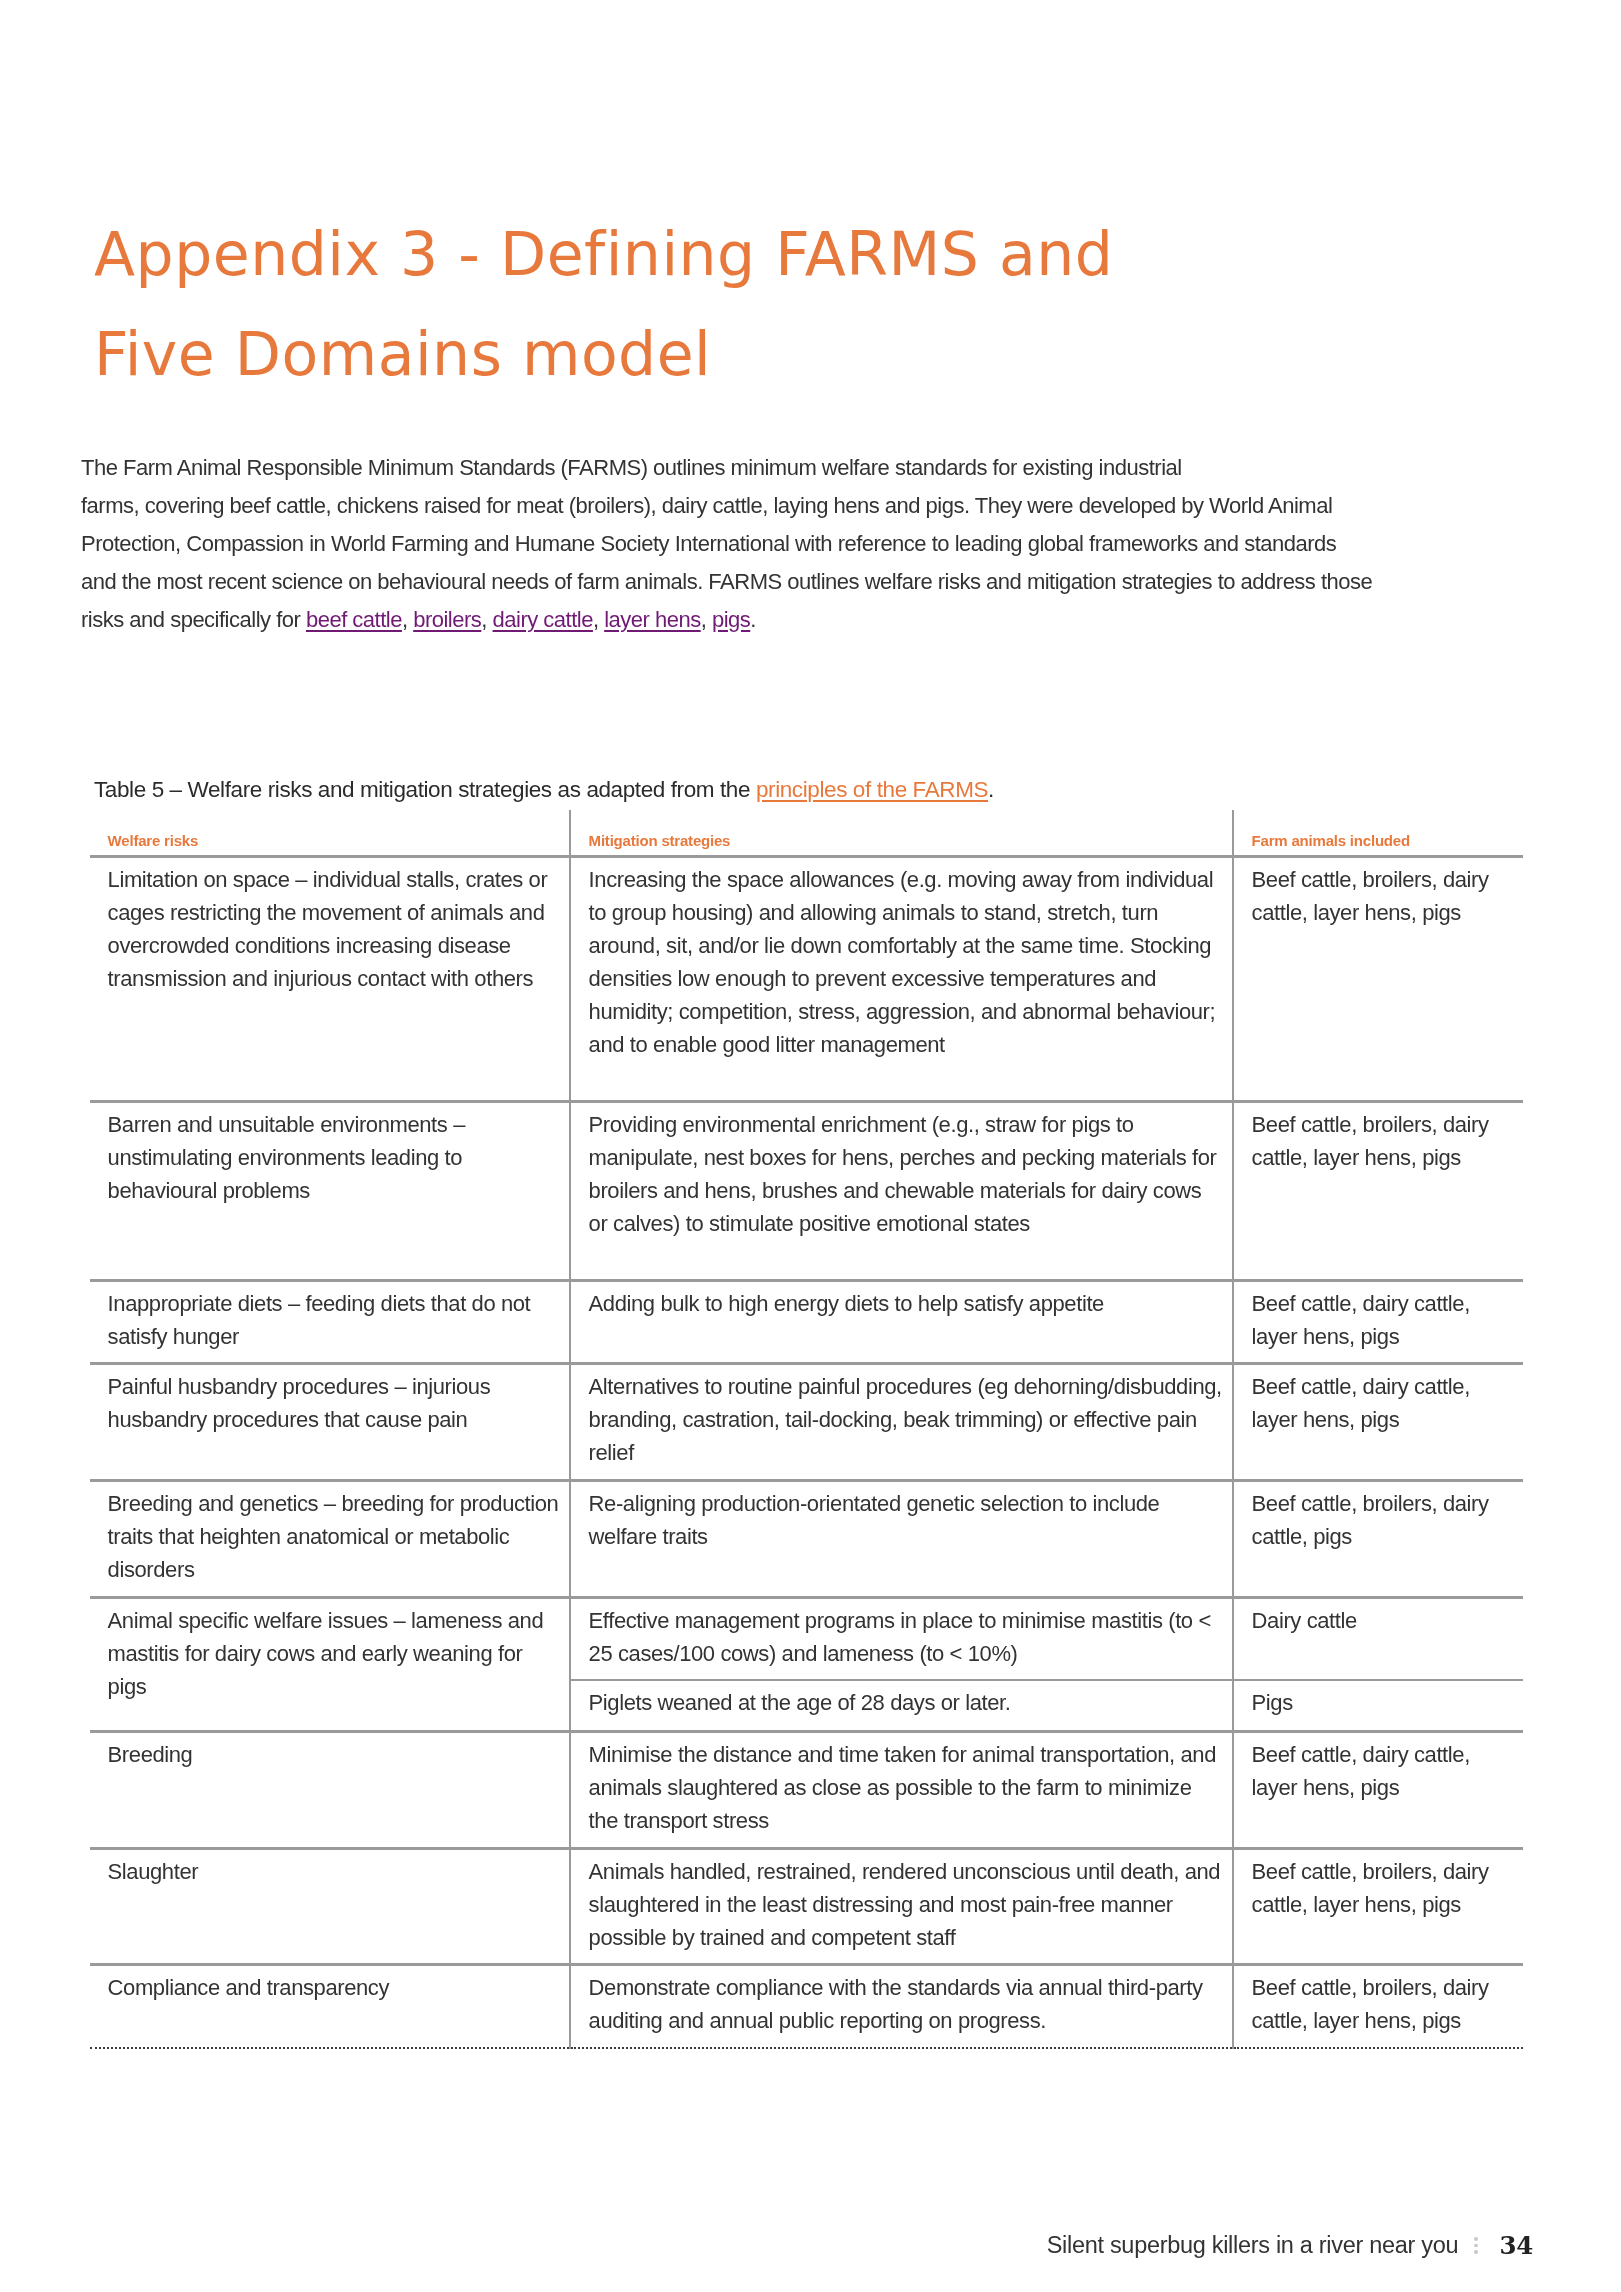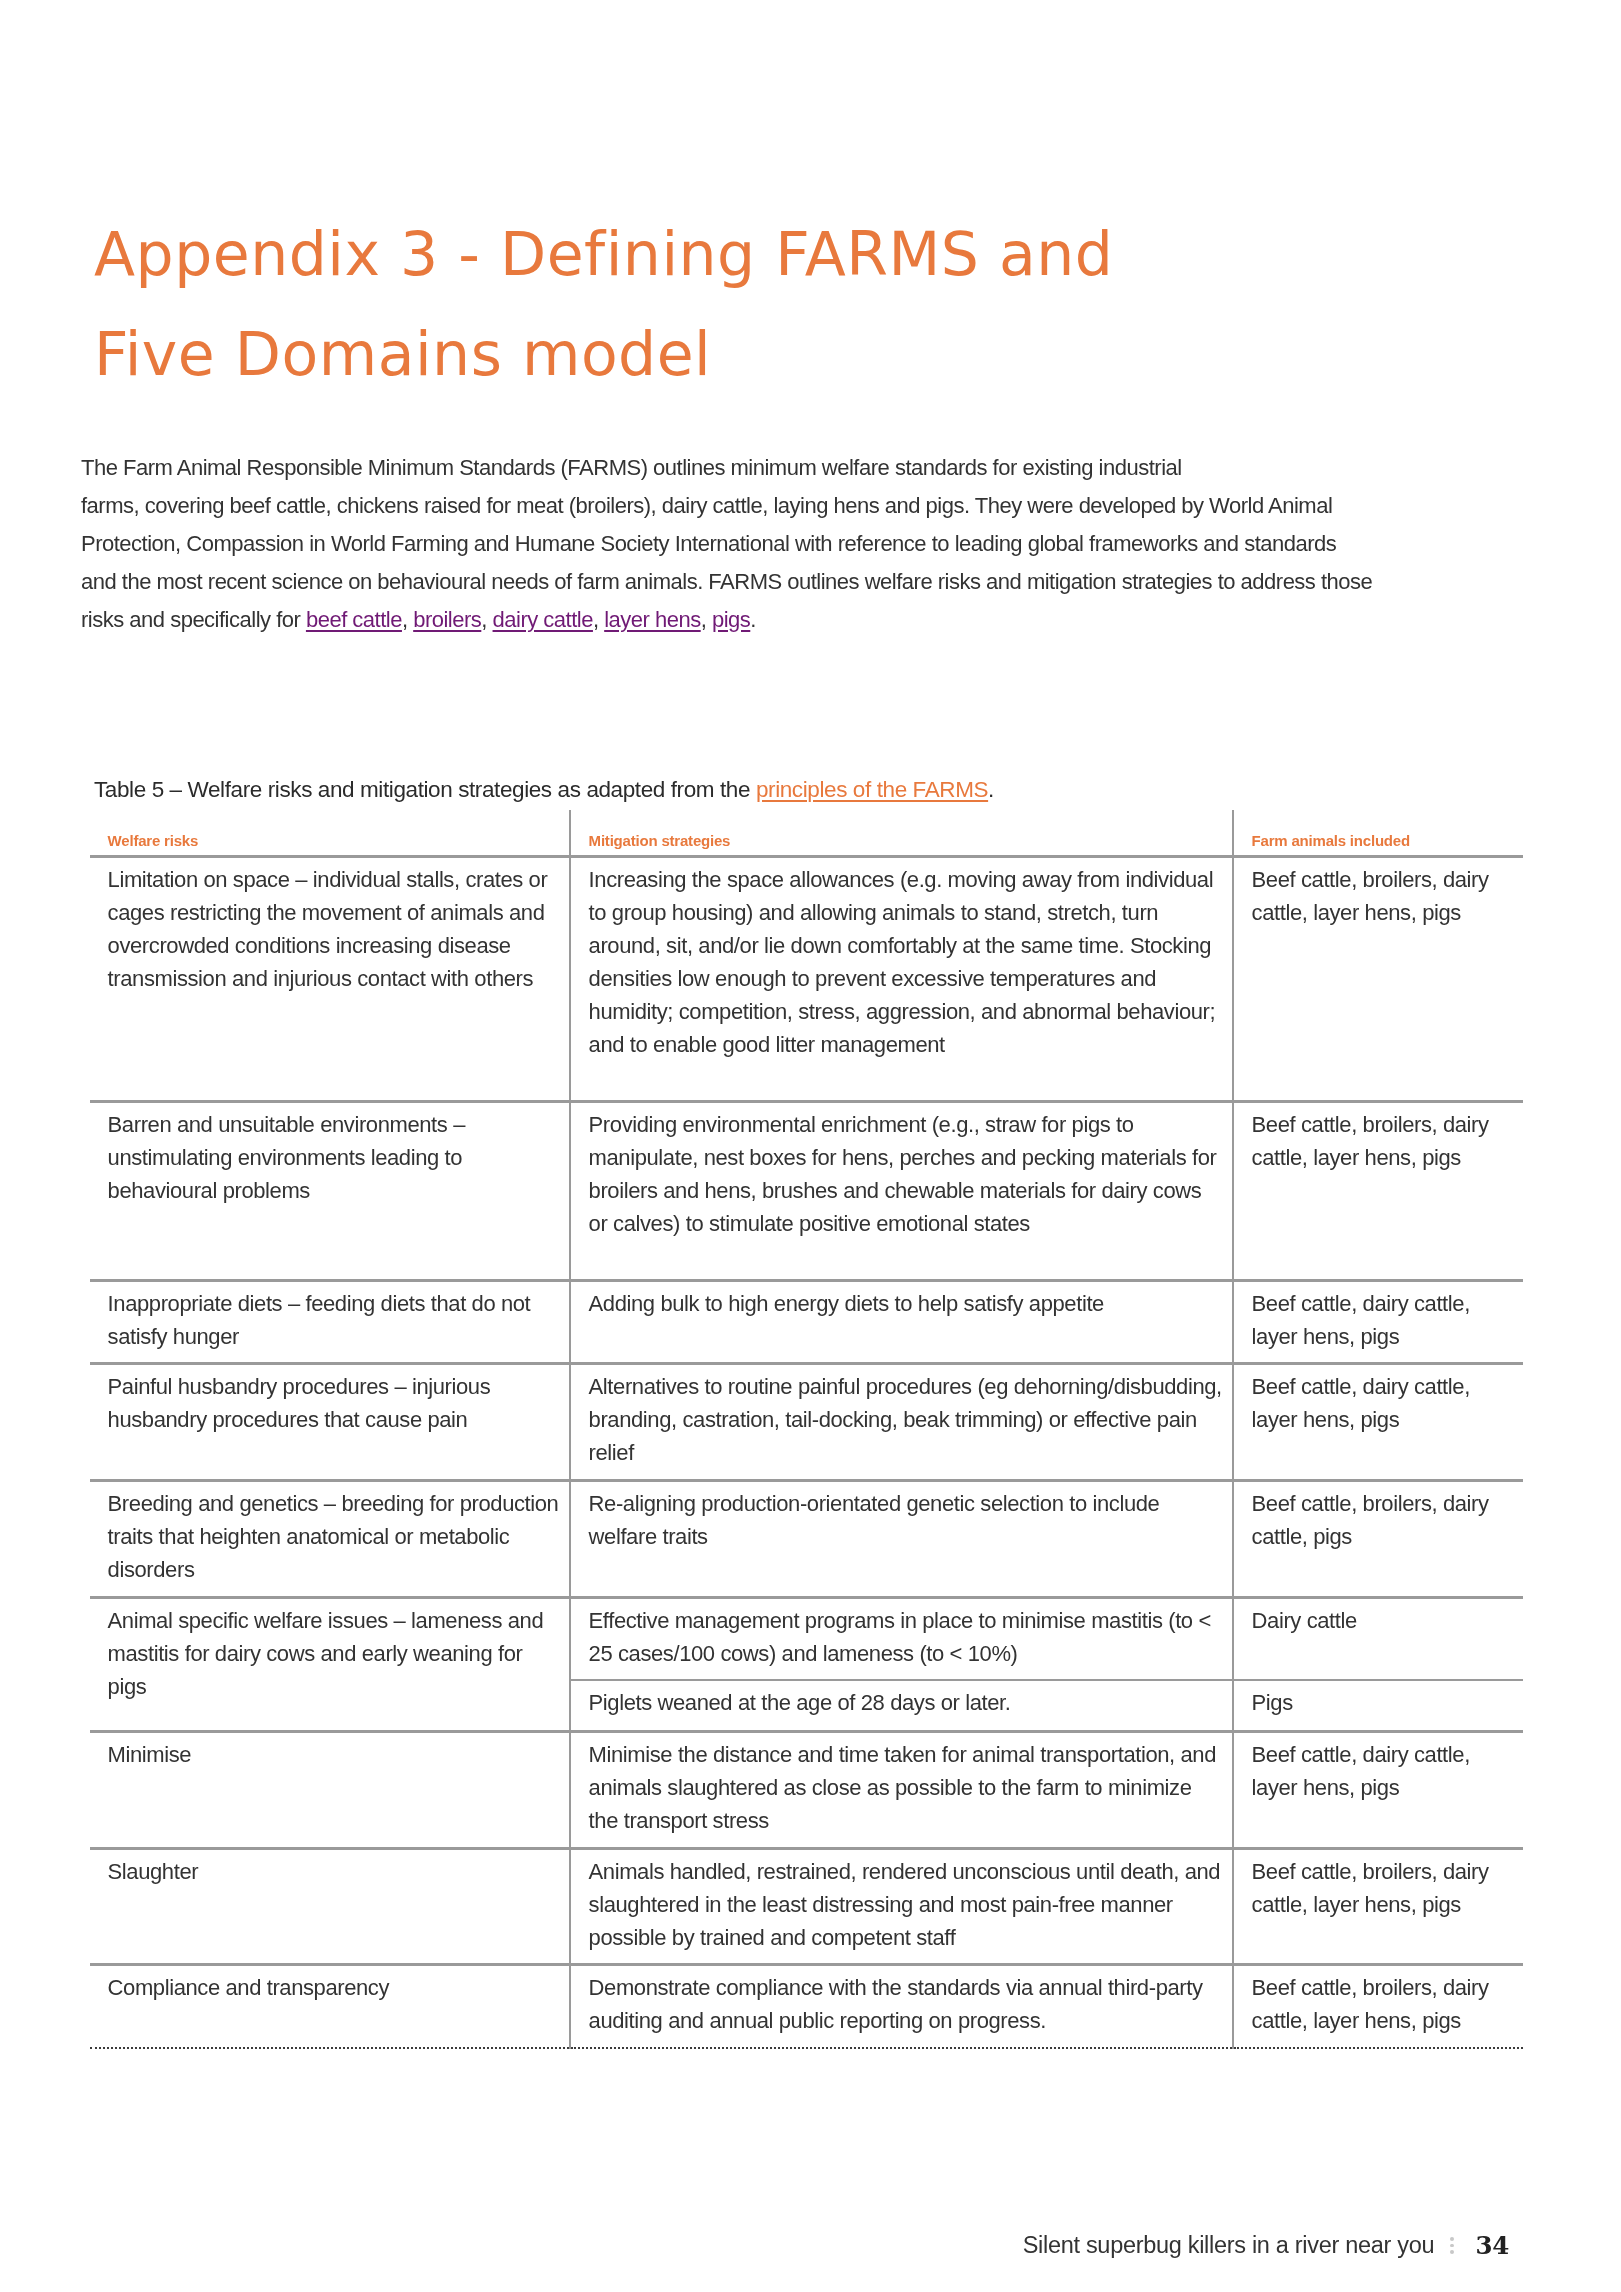--- a/index.html
+++ b/index.html
@@ -47,21 +47,21 @@
   table.welfare th + th, table.welfare td + td { border-left: 2.9px solid #9a9a9a; }
   table.welfare td {
     vertical-align: top; font-size: 22px; line-height: 33px;
     color: #333333; padding: 4.9px 9.8px 9.8px 17.6px; letter-spacing: -0.4px;
     border-bottom: 3.9px solid #9a9a9a;
   }
   table.welfare tr.sub-top td.mid, table.welfare tr.sub-top td.last { border-bottom: 2.9px solid #9a9a9a; }
   table.welfare tr.last-row td { border-bottom: 2.9px dotted #3a3a3a; }
 
   .footer {
-    position: absolute; right: 112px; top: 2231px;
+    position: absolute; right: 88px; top: 2231px;
     font-family: "Liberation Sans", sans-serif; font-size: 23.5px; color: #333;
     white-space: nowrap; display: flex; align-items: center; letter-spacing: -0.3px;
   }
   .footer .dots {
     display: inline-flex; flex-direction: column; gap: 2.9px; margin: 0 21.6px 0 15.7px;
   }
   .footer .dots i { display: block; width: 3.9px; height: 3.9px; background: #c8c8c8; border-radius: 50%; }
   .footer .page-num {
     font-family: "DejaVu Serif", serif; font-weight: bold; font-size: 24.5px; color: #222;
   }
@@ -127,21 +127,21 @@
       <tr class="sub-top" style="height:80px">
         <td rowspan="2">Animal specific welfare issues – lameness and mastitis for dairy cows and early weaning for pigs</td>
         <td class="mid">Effective management programs in place to minimise mastitis (to &lt; 25 cases/100 cows) and lameness (to &lt; 10%)</td>
         <td class="last">Dairy cattle</td>
       </tr>
       <tr style="height:51px">
         <td style="border-left:2.9px solid #9a9a9a">Piglets weaned at the age of 28 days or later.</td>
         <td>Pigs</td>
       </tr>
       <tr style="height:114px">
-        <td>Minimise</td>
+        <td>Breeding</td>
         <td>Minimise the distance and time taken for animal transportation, and animals slaughtered as close as possible to the farm to minimize the transport stress</td>
         <td>Beef cattle, dairy cattle, layer hens, pigs</td>
       </tr>
       <tr style="height:114px">
         <td>Slaughter</td>
         <td>Animals handled, restrained, rendered unconscious until death, and slaughtered in the least distressing and most pain-free manner possible by trained and competent staff</td>
         <td>Beef cattle, broilers, dairy cattle, layer hens, pigs</td>
       </tr>
       <tr class="last-row" style="height:80px">
         <td>Compliance and transparency</td>

